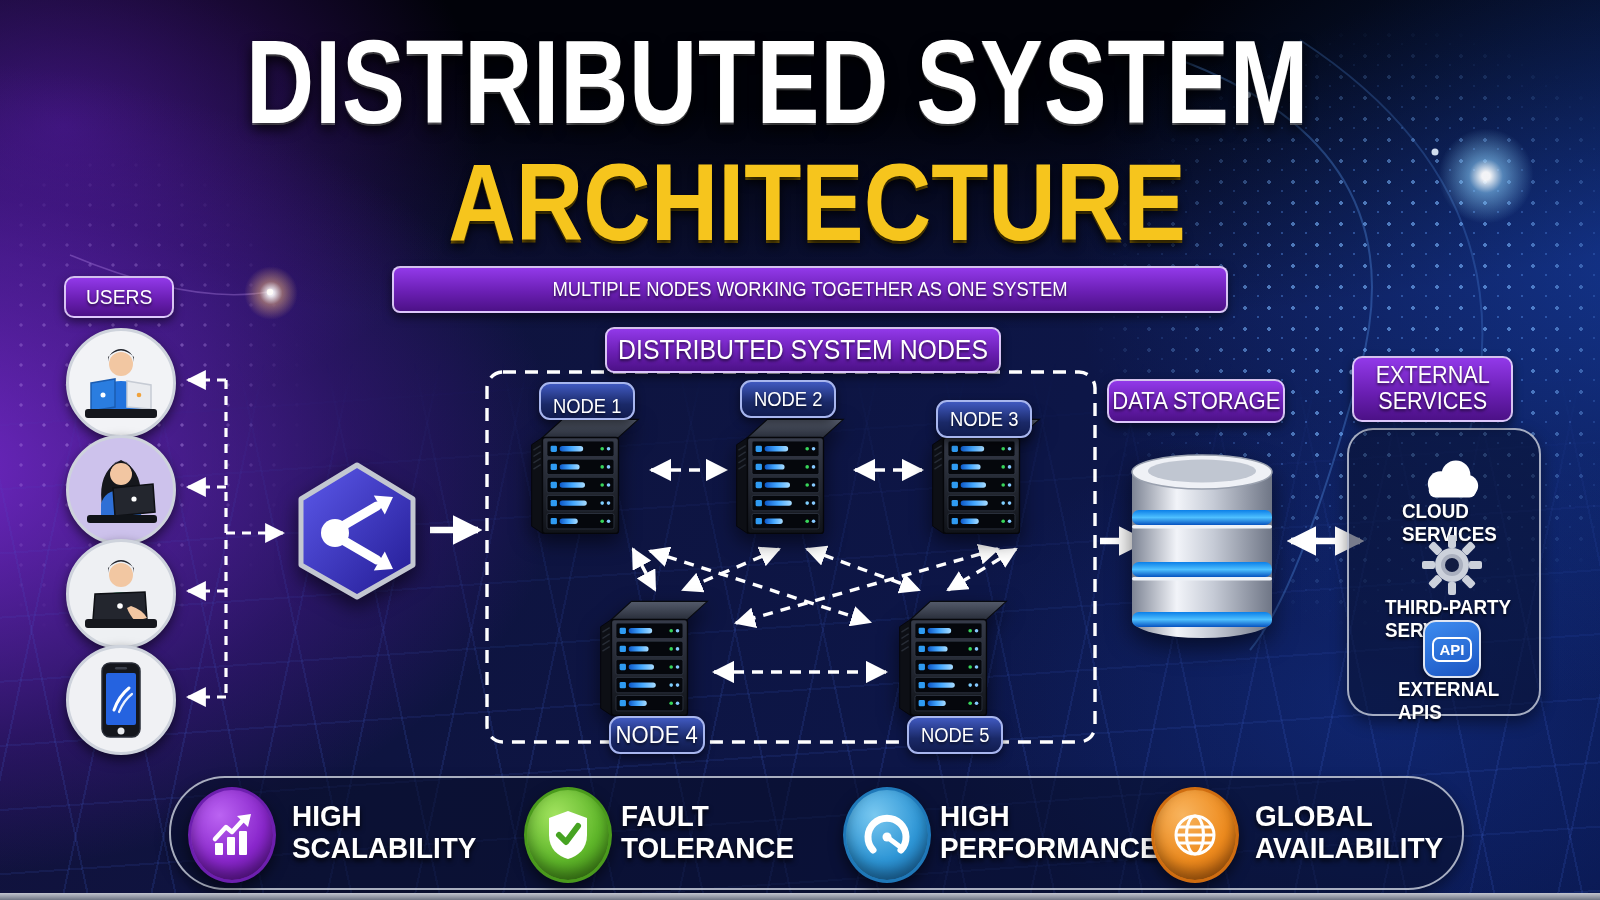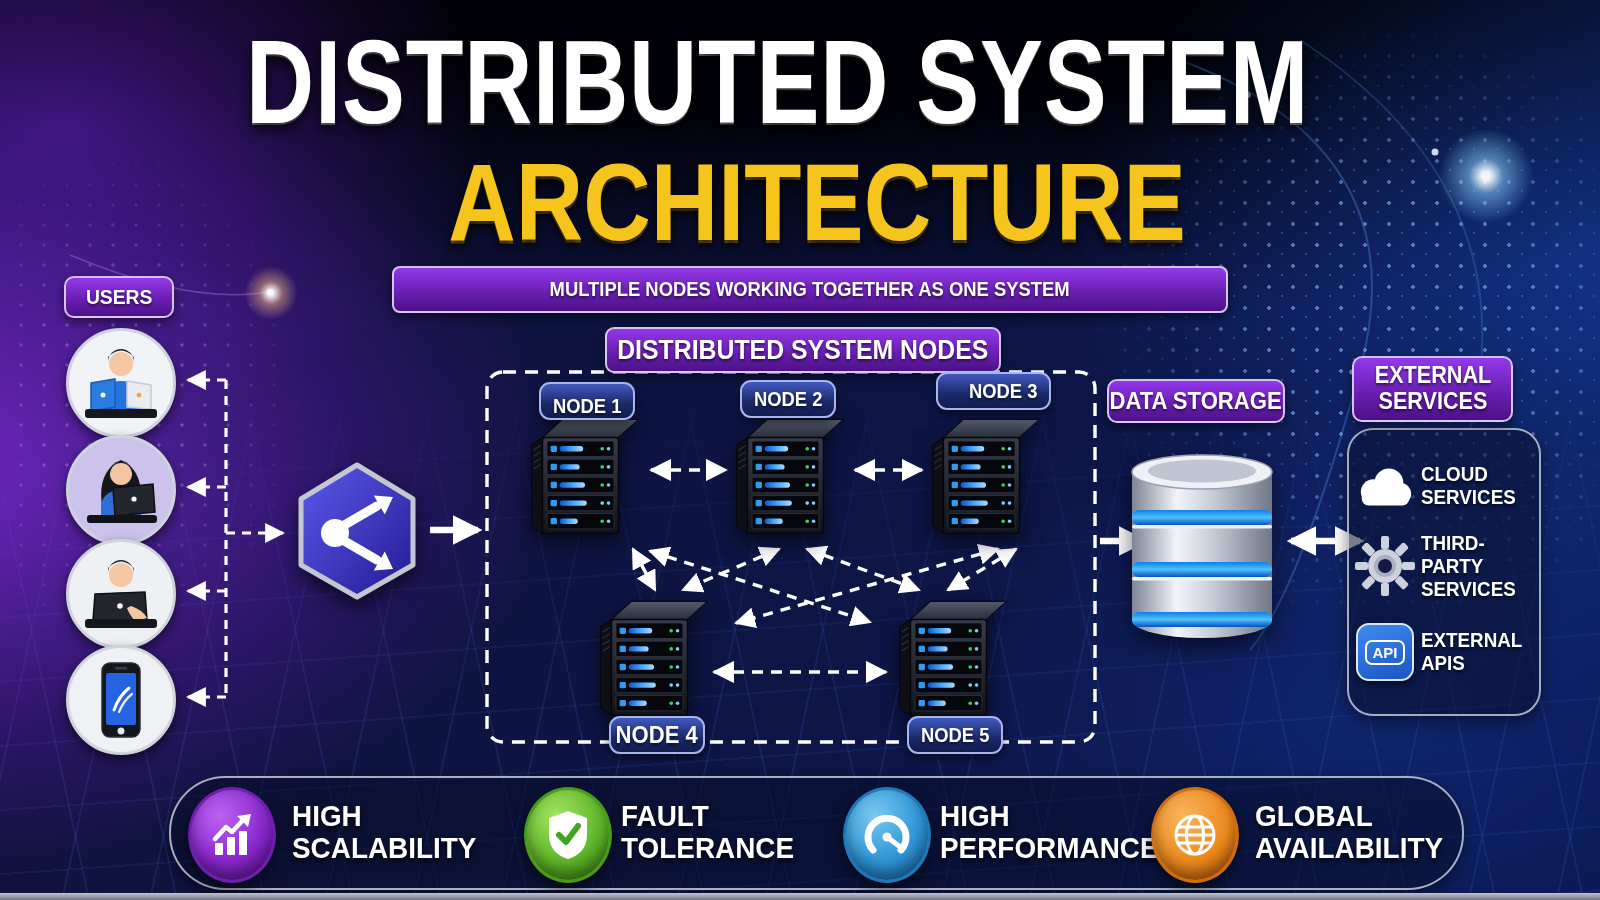--- a/index.html
+++ b/index.html
@@ -42,37 +42,37 @@
   .title1{left:0;right:0;top:14px;text-align:center;font-size:118px;font-weight:bold;
     letter-spacing:1px;color:#fff;transform:scaleX(.80) translateX(-28px);z-index:5;
     text-shadow:0 6px 14px rgba(0,0,0,.85),0 2px 0 rgba(210,210,210,.6);}
   .title2{left:0;right:0;top:138px;text-align:center;font-size:110px;font-weight:bold;
     letter-spacing:0px;color:#f6c51d;transform:scaleX(.85) translateX(20px);z-index:5;
     text-shadow:0 6px 10px rgba(0,0,0,.8),0 3px 0 #8a6900;}
   
   .pill{position:absolute;display:flex;align-items:center;justify-content:center;z-index:6;
     background:linear-gradient(180deg,#9239e9 0%,#6b1fb4 55%,#4c1187 100%);
     border:2px solid rgba(235,225,255,.85);border-radius:10px;
-    box-shadow:0 4px 10px rgba(0,0,0,.5);font-weight:bold;color:#fff;
+    box-shadow:0 4px 10px rgba(0,0,0,.5);font-weight:normal;color:#fff;
     text-shadow:0 2px 3px rgba(0,0,0,.6);}
   .pill-navy{background:linear-gradient(180deg,#4059c0 0%,#1a2968 60%,#111c50 100%);
     border:2px solid #a8b6ee;border-radius:11px;}
   .lbl{display:inline-block;transform:scaleX(.92);white-space:nowrap;}
   .lbl-wrap{display:inline-block;transform:scaleX(.94);text-align:center;line-height:1.12;}
   
   .avatar{position:absolute;width:104px;height:104px;border-radius:50%;z-index:6;
     border:3px solid #ced3dc;box-shadow:0 5px 12px rgba(0,0,0,.55);overflow:hidden;}
   
   .node-svg{position:absolute;z-index:5;filter:drop-shadow(0 8px 10px rgba(0,0,0,.55));}
   .db-glow{position:absolute;left:1104px;top:420px;width:200px;height:250px;z-index:4;
     background:radial-gradient(closest-side, rgba(170,205,255,.30), transparent 75%);border-radius:50%;}
   .ext-panel{position:absolute;left:1347px;top:428px;width:190px;height:284px;z-index:5;
     border:2px solid rgba(205,211,224,.8);border-radius:26px;background:rgba(9,16,46,.55);
     box-shadow:0 6px 16px rgba(0,0,0,.45);}
-  .ext-row{position:absolute;left:0;width:100%;display:flex;align-items:center;}
+  .ext-row{position:absolute;left:8px;width:100%;display:flex;align-items:center;flex-direction:column;}
   .ext-icon{width:72px;display:flex;justify-content:center;flex:none;text-align:center;}
   .ext-label{font-size:20px;font-weight:bold;line-height:1.15;color:#fff;
     text-shadow:0 2px 3px rgba(0,0,0,.7);transform:scaleX(.94);transform-origin:left center;}
   .api-tile{width:54px;height:54px;border-radius:13px;display:flex;align-items:center;justify-content:center;
     background:linear-gradient(160deg,#3d8cf0,#1b55c2);border:2px solid #dfe5f2;box-shadow:0 3px 7px rgba(0,0,0,.5);}
   .api-inner{border:2.5px solid #fff;border-radius:7px;padding:2px 5px;font-size:15px;font-weight:bold;color:#fff;}
   
   .feat-bar{position:absolute;left:169px;top:776px;width:1291px;height:110px;z-index:5;
     border:2px solid rgba(222,227,237,.75);border-radius:56px;background:rgba(9,15,42,.55);
     box-shadow:0 6px 14px rgba(0,0,0,.4);}
@@ -299,21 +299,21 @@
   <div class="pill" style="left:575px;top:327px;width:392px;height:42px;font-size:27px;border-radius:9px;margin-left:30px;">
     <span class="lbl">DISTRIBUTED SYSTEM NODES</span>
   </div>
 
   <div class="pill pill-navy" style="left:539px;top:382px;width:92px;height:34px;font-size:20px;z-index:6;align-items:flex-end;">
     <span class="lbl">NODE 1</span>
   </div>
   <div class="pill pill-navy" style="left:740px;top:380px;width:92px;height:34px;font-size:20px;">
     <span class="lbl">NODE 2</span>
   </div>
-  <div class="pill pill-navy" style="left:936px;top:372px;width:92px;height:34px;font-size:20px;padding-left:19px;">
+  <div class="pill pill-navy" style="left:936px;top:400px;width:92px;height:34px;font-size:20px;">
     <span class="lbl">NODE 3</span>
   </div>
   <div class="pill pill-navy" style="left:609px;top:716px;width:92px;height:34px;font-size:24px;">
     <span class="lbl">NODE 4</span>
   </div>
   <div class="pill pill-navy" style="left:907px;top:716px;width:92px;height:34px;font-size:20px;">
     <span class="lbl">NODE 5</span>
   </div>
 
   <svg class="node-svg" style="left:528px;top:412px;" width="114" height="127">

